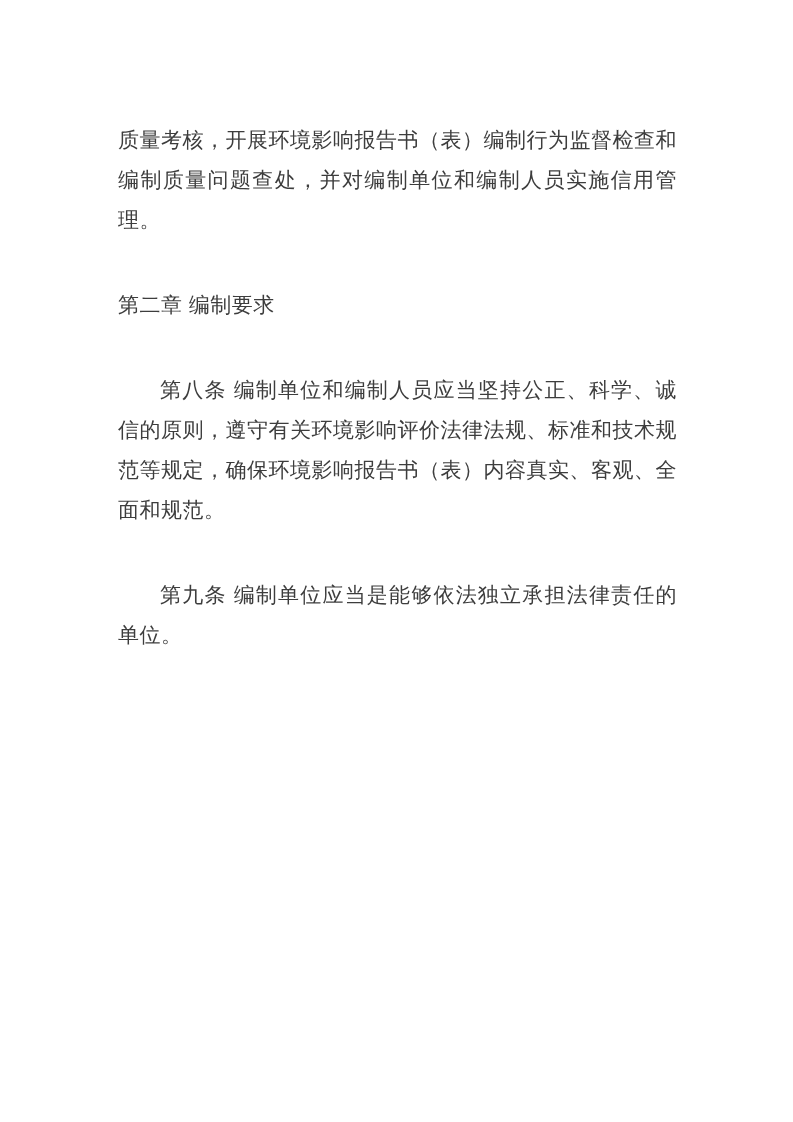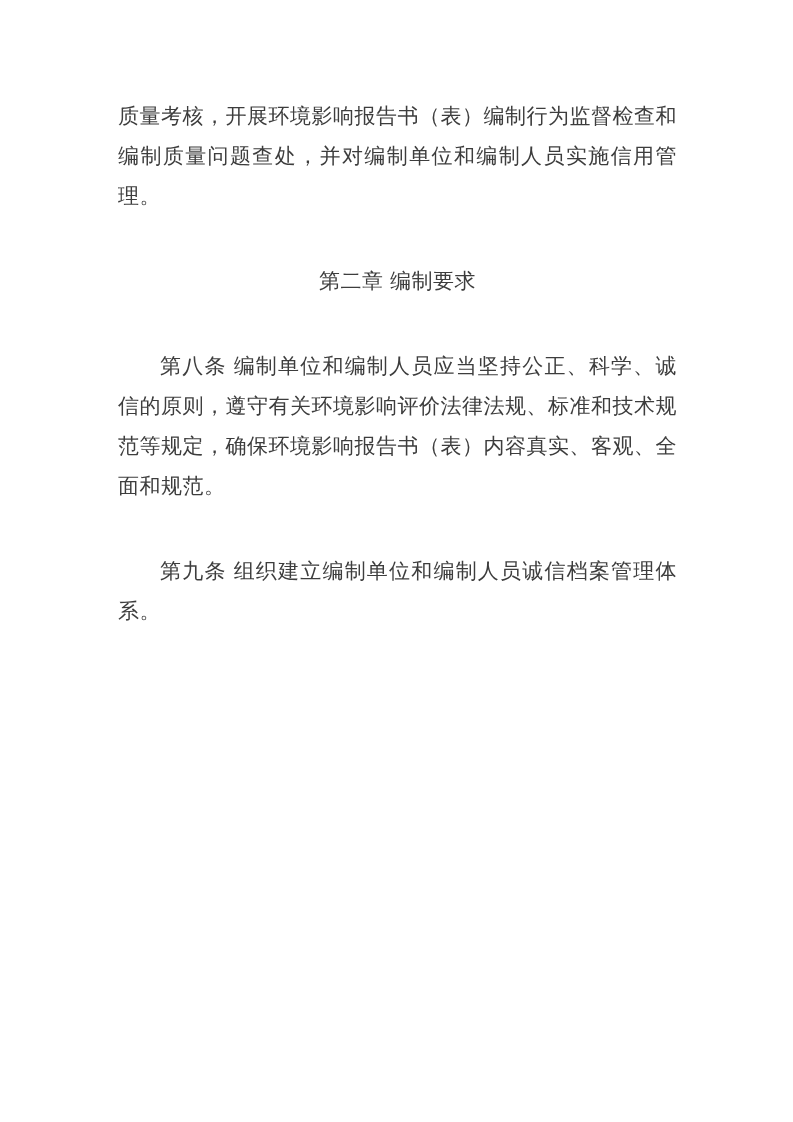--- a/index.html
+++ b/index.html
@@ -6,21 +6,21 @@
     margin: 0;
     padding: 0;
     background: #ffffff;
   }
   .page {
     position: relative;
     width: 793px;
     height: 1122px;
     background: #ffffff;
     box-sizing: border-box;
-    padding: 96px 116px 0 118px;
+    padding: 120px 116px 0 118px;
     overflow: hidden;
     font-family: "Liberation Sans", "DejaVu Sans", sans-serif;
   }
   .para {
     margin: 0 0 45px 0;
     font-size: 21px;
     line-height: 40px;
     color: #3d3d3d;
     text-align: justify;
     text-justify: inter-ideograph;
@@ -29,31 +29,30 @@
   }
   .para.no-indent {
     text-indent: 0;
   }
   .chapter-heading {
     margin: 0 0 45px 0;
     font-size: 21px;
     line-height: 40px;
     font-weight: normal;
     color: #3d3d3d;
-    text-align: center;
     text-indent: 0;
     letter-spacing: 0.5px;
   }
 </style>
 </head>
 <body>
 
 <div class="page">
   <p class="para no-indent">质量考核，开展环境影响报告书（表）编制行为监督检查和编制质量问题查处，并对编制单位和编制人员实施信用管理。</p>
 
 
 
   <h2 class="chapter-heading">第二章 编制要求</h2>
 
   <p class="para">第八条 编制单位和编制人员应当坚持公正、科学、诚信的原则，遵守有关环境影响评价法律法规、标准和技术规范等规定，确保环境影响报告书（表）内容真实、客观、全面和规范。</p>
 
-  <p class="para">第九条 组织建立编制单位和编制人员诚信档案管理体系。</p>
+  <p class="para">第九条 编制单位应当是能够依法独立承担法律责任的单位。</p>
 </div>
 
 </body></html>

